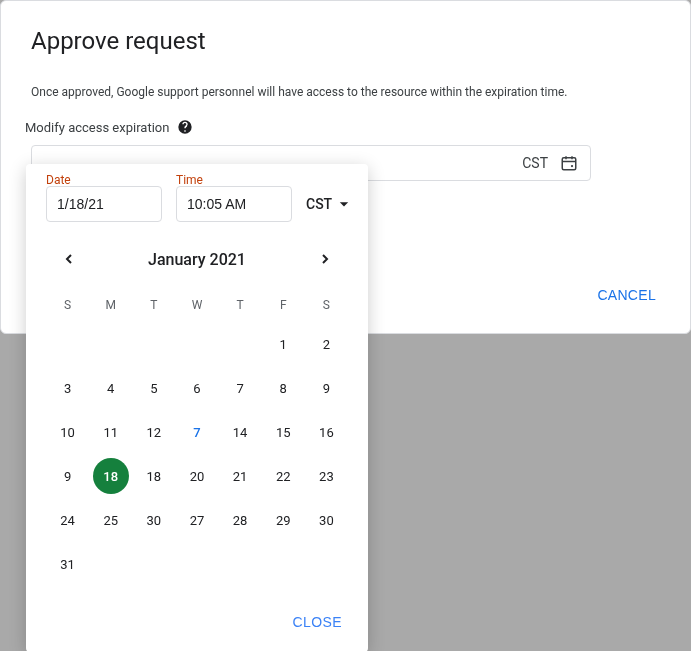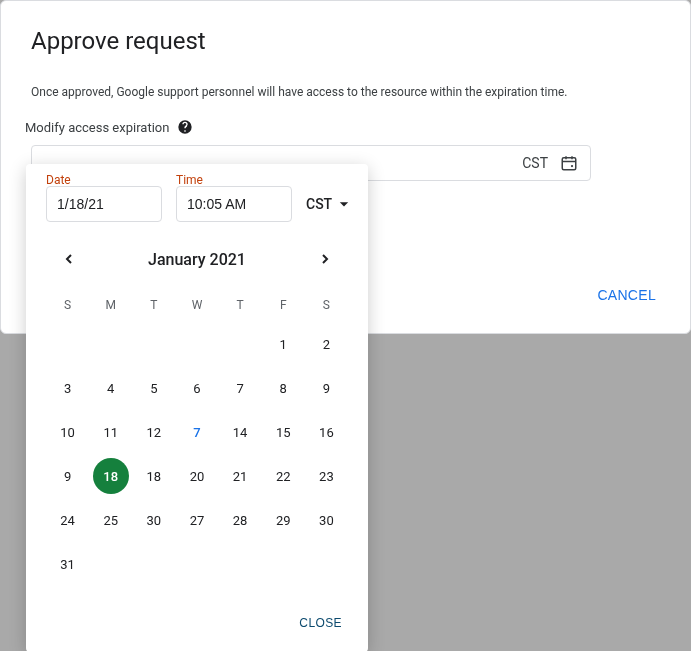--- a/index.html
+++ b/index.html
@@ -191,22 +191,22 @@
     .dp-footer {
       margin-top: auto;
       display: flex;
       justify-content: flex-end;
       padding: 14px 10px;
       border-top: 0;
     }
     .dp-close {
       background: none;
       border: none;
-      color: #0c4a6e;
-      font-size: 12px;
+      color: #3b82f6;
+      font-size: 14px;
       font-weight: 500;
       letter-spacing: 0.4px;
       cursor: pointer;
       padding: 8px 16px;
     }
     svg { display: block; }
   </style>
 </head>
 <body>
 

